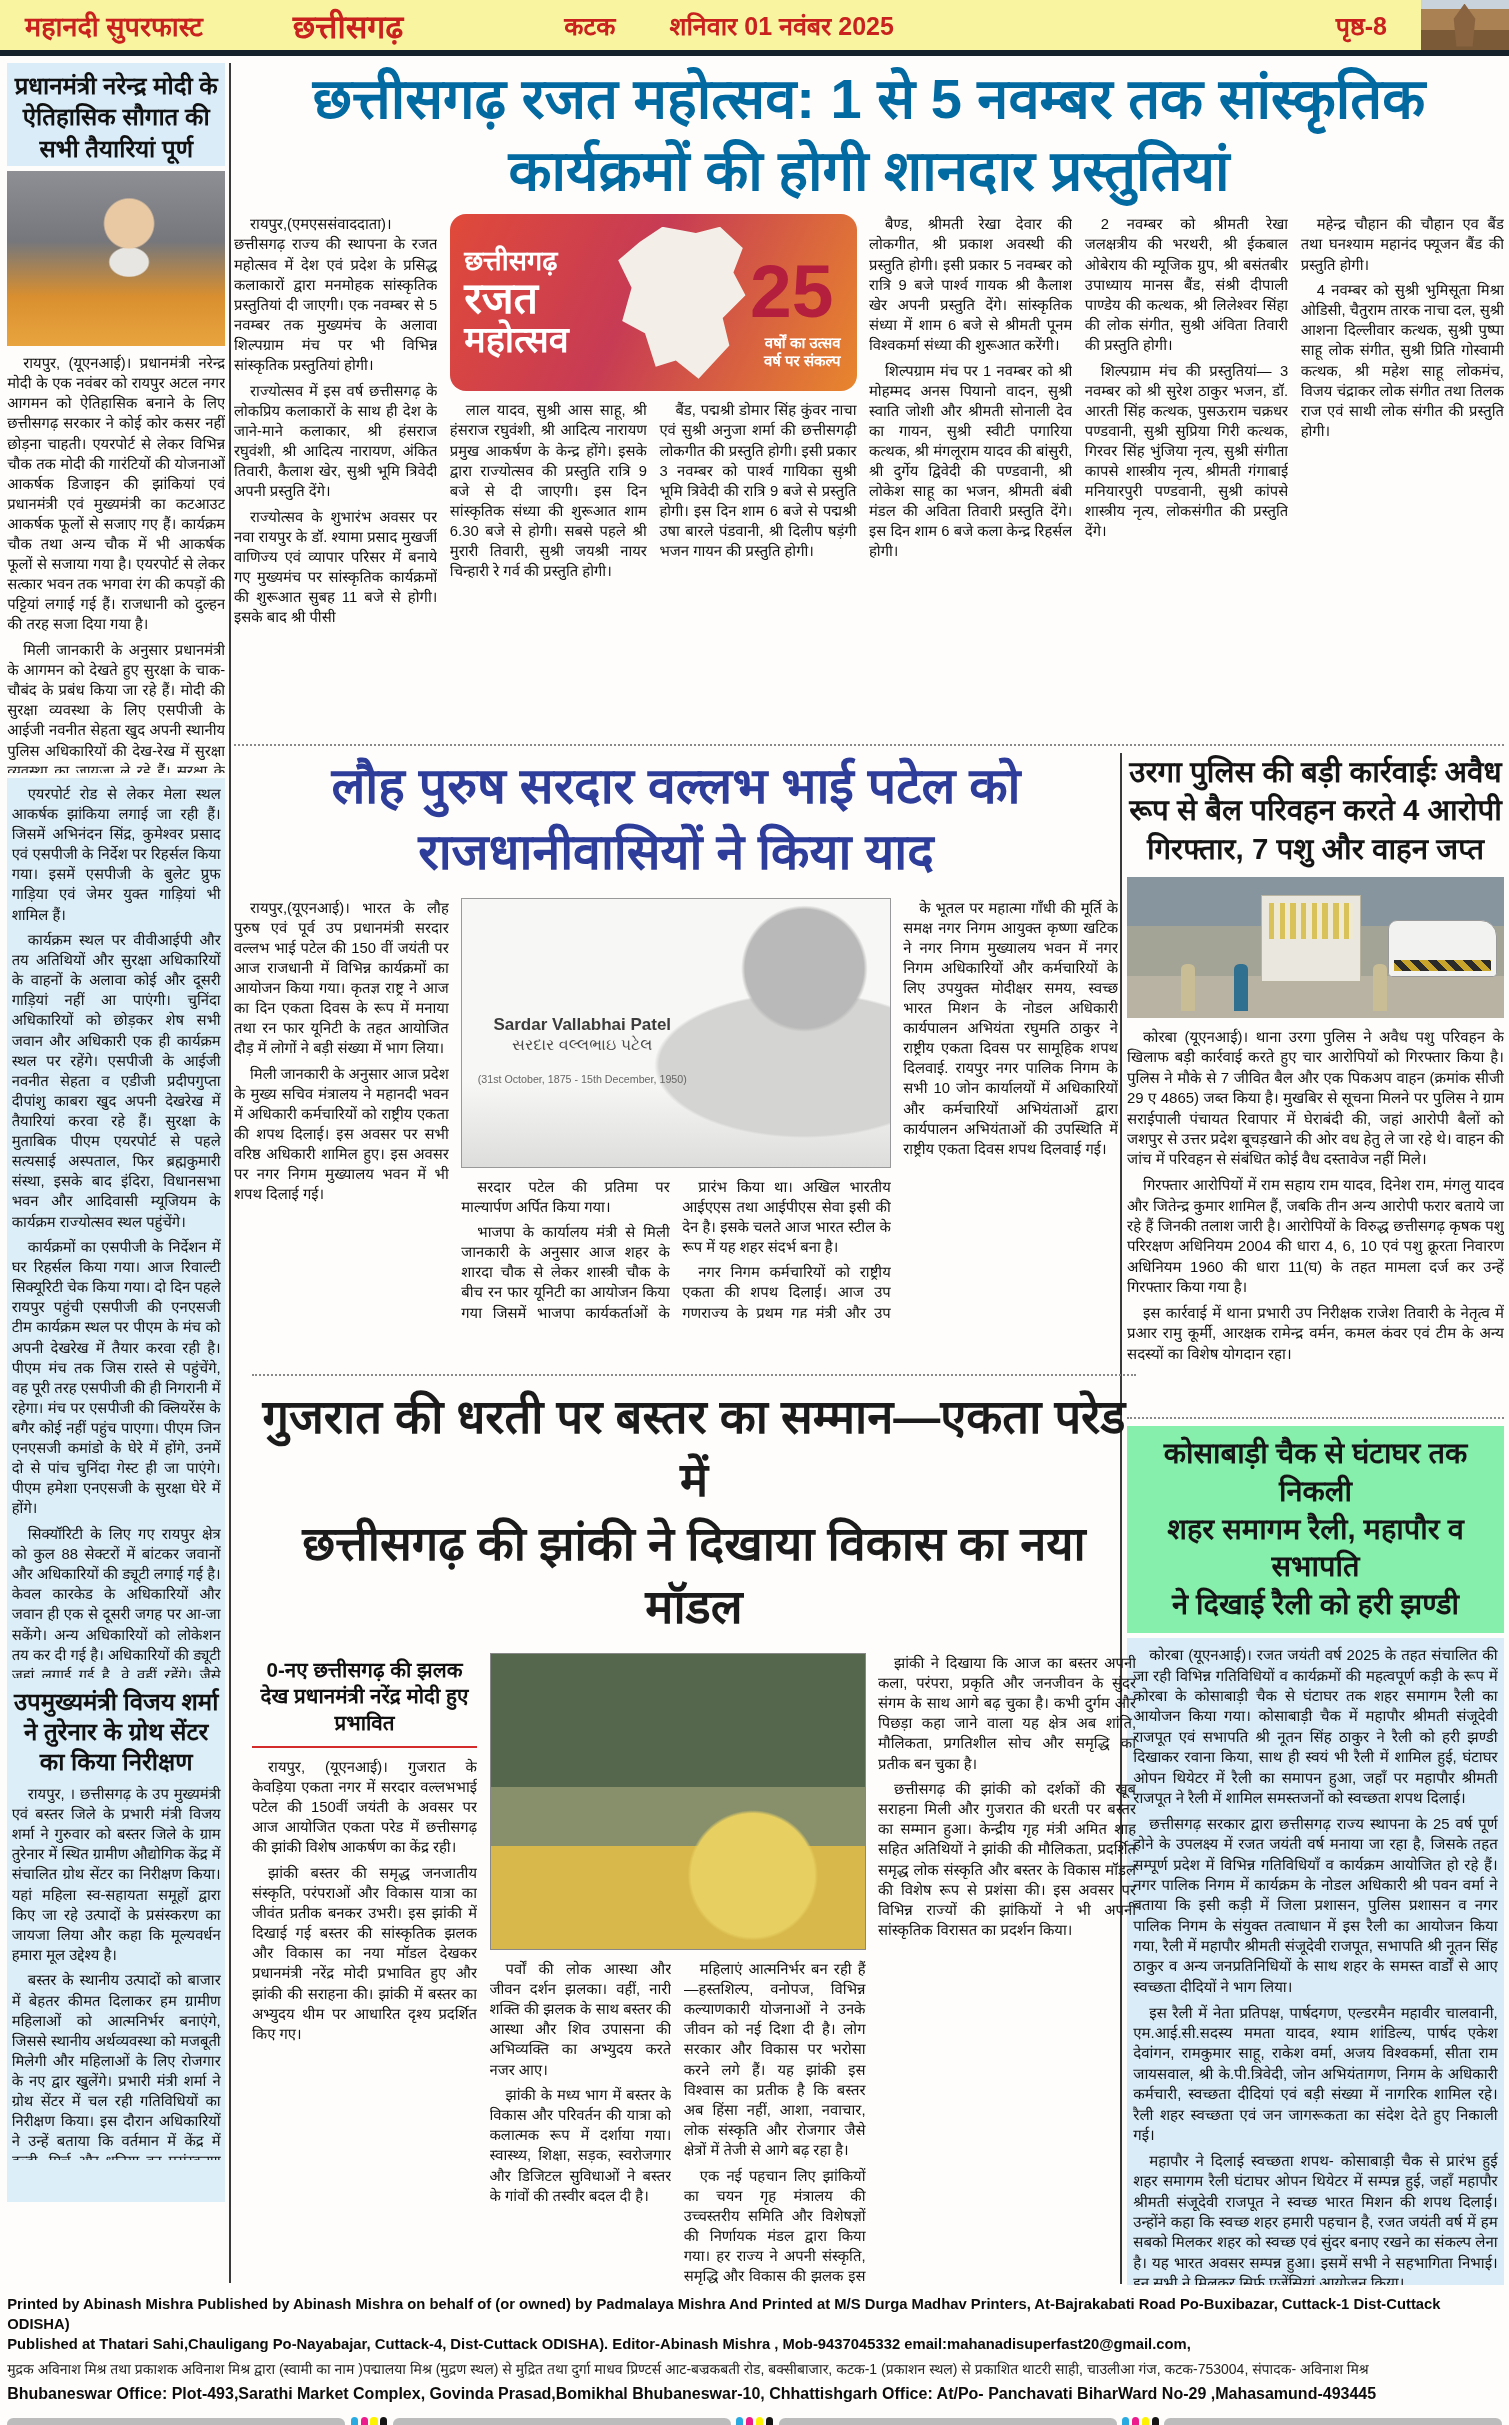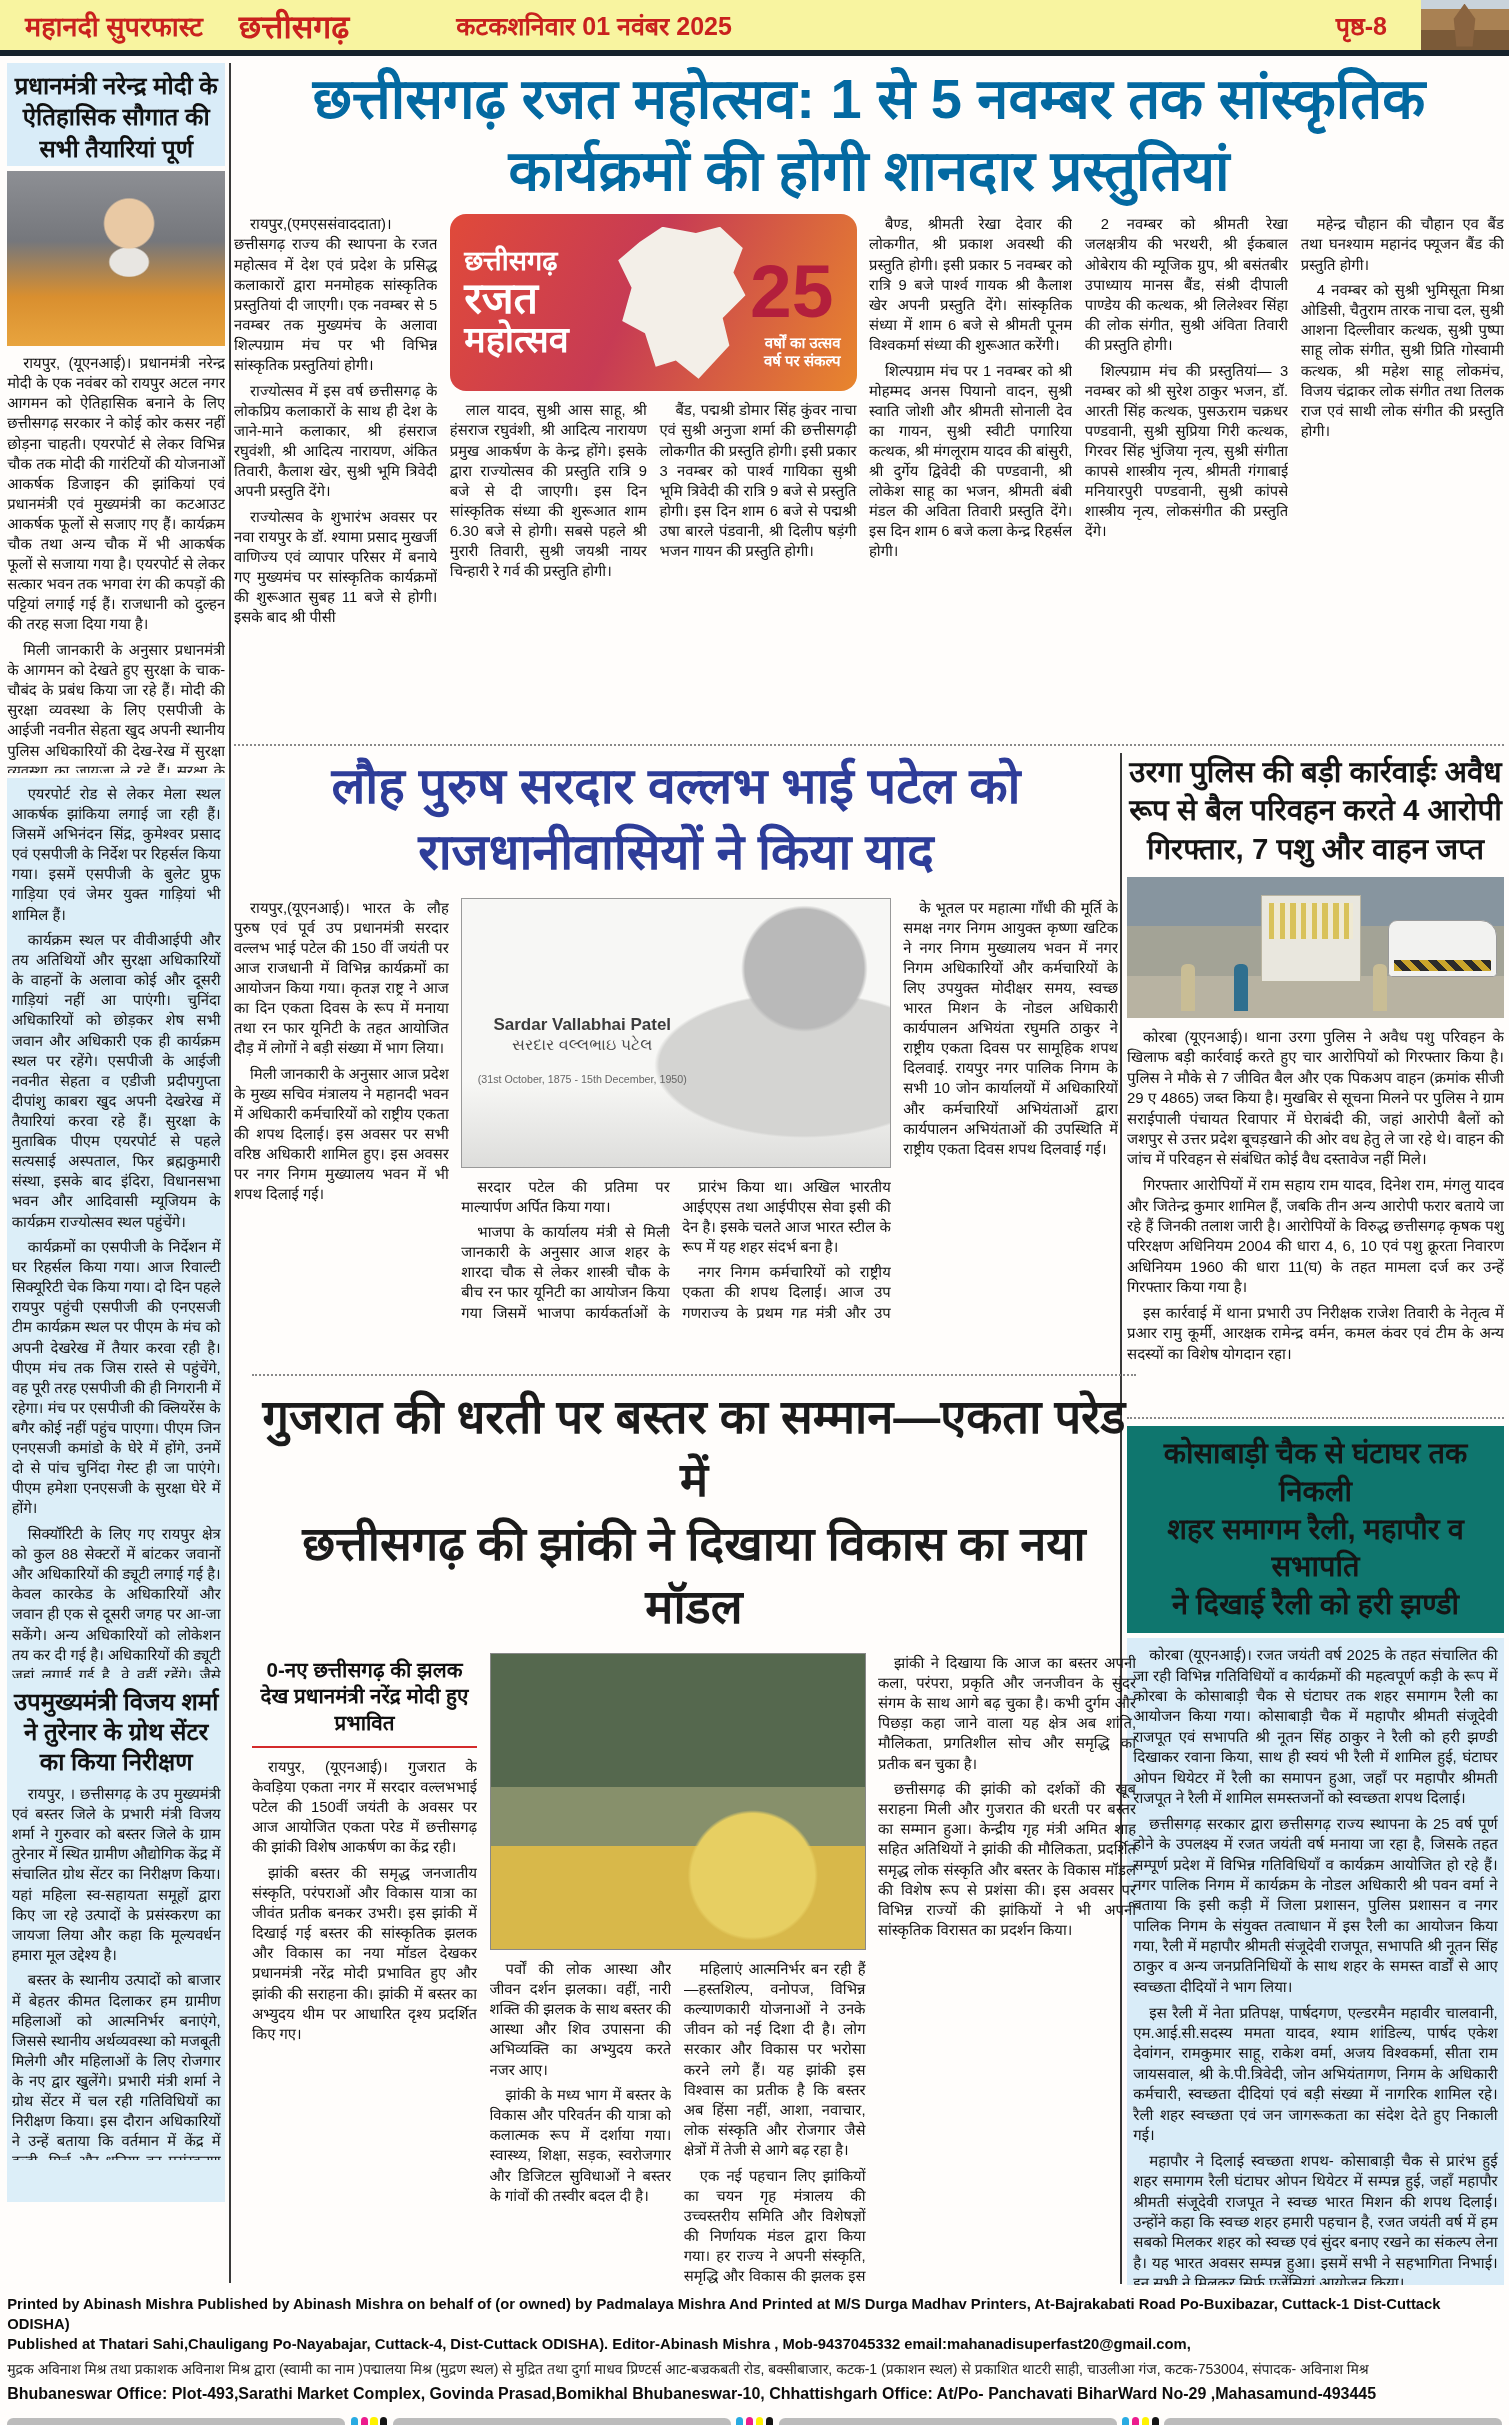--- a/index.html
+++ b/index.html
@@ -1,20 +1,20 @@
 <!DOCTYPE html>
 <html style="font-size:14.3px"><head>
 <meta charset="utf-8">
 <style>
   html,body{margin:0;padding:0;background:#e8e8e8;}
   .page{position:relative;width:1510px;height:2426px;background:#fffdfb;
         font-family:"Liberation Sans","DejaVu Sans",sans-serif;color:#111;overflow:hidden;margin:0 auto;}
   
   .masthead{position:absolute;left:0;top:0;width:1510px;height:50px;background:#f8f4a0;
-            display:flex;align-items:center;padding:16px 25px;box-sizing:border-box;}
+            display:flex;align-items:center;gap:54px;padding:16px 25px;box-sizing:border-box;}
   .masthead .red{color:#c9211e;font-weight:bold;}
   .m-paper{font-size:27px;}
   .m-edition{font-size:32px;margin-left:36px;}
   .m-city{font-size:25px;margin-left:107px;}
   .m-date{font-size:25px;}
   .m-page{font-size:25px;margin-left:auto;margin-right:98px;}
   .temple{position:absolute;right:0;top:0;width:89px;height:50px;
           background:linear-gradient(180deg,#c9d3db 0 18%,#a98153 18% 60%,#7b5a38 60% 100%);}
   .temple:before{content:"";position:absolute;left:30px;top:3.6px;width:27px;height:43px;background:#8a6440;
                  clip-path:polygon(50% 0,90% 35%,80% 100%,20% 100%,10% 35%);}
@@ -76,21 +76,21 @@
   .truck:after{content:"";position:absolute;left:7.2px;top:7.2px;right:7.2px;height:36px;
      background:repeating-linear-gradient(90deg,#d9c25a 0 5.4px,#efe9d2 5.4px 10.7px);}
   .suv{position:absolute;right:7.2px;top:43px;width:107px;height:55px;background:#f2f2f0;border-radius:9px 16px 3.6px 3.6px;border:0.9px solid #999;}
   .suv:after{content:"";position:absolute;left:5.4px;bottom:5.4px;width:97px;height:10.7px;
      background:repeating-linear-gradient(45deg,#caa52b 0 6.3px,#2a2a2a 6.3px 12.5px);}
   .cop{position:absolute;width:14.3px;height:47px;background:#c9bd95;border-radius:5.4px 5.4px 0 0;bottom:7.2px;}
   .cop.b{background:#2f6f8f;}
   
   .rally{position:absolute;left:1127px;top:1417px;width:377px;height:868px;box-sizing:border-box;
          border-top:2.7px dotted #888;padding-top:7.2px;overflow:hidden;}
-  .rally-h{background:#0f766e;font-size:29px;line-height:1.3;font-weight:bold;text-align:center;
+  .rally-h{background:#86efac;font-size:29px;line-height:1.3;font-weight:bold;text-align:center;
            padding:9px 5.4px;color:#151515;}
   .rally-body{background:#d9ecf8;margin-top:5.4px;padding:7.2px 6.3px;height:698px;overflow:hidden;}
   
   .gujarat{position:absolute;left:252px;top:1374px;width:884px;height:911px;box-sizing:border-box;
            border-top:2.7px dotted #888;padding-top:9px;overflow:hidden;}
   .guj-h{font-size:47px;line-height:1.35;font-weight:bold;color:#1b1b1b;text-align:center;}
   .guj-body{display:flex;gap:12.5px;margin-top:14.3px;height:716px;overflow:hidden;}
   .guj-c1{width:225px;flex:none;}
   .guj-sub{font-size:20.6px;line-height:1.3;font-weight:bold;text-align:center;padding:3.6px 1.8px 9px 1.8px;
            border-bottom:2.7px solid #d42b2b;margin-bottom:9px;}

